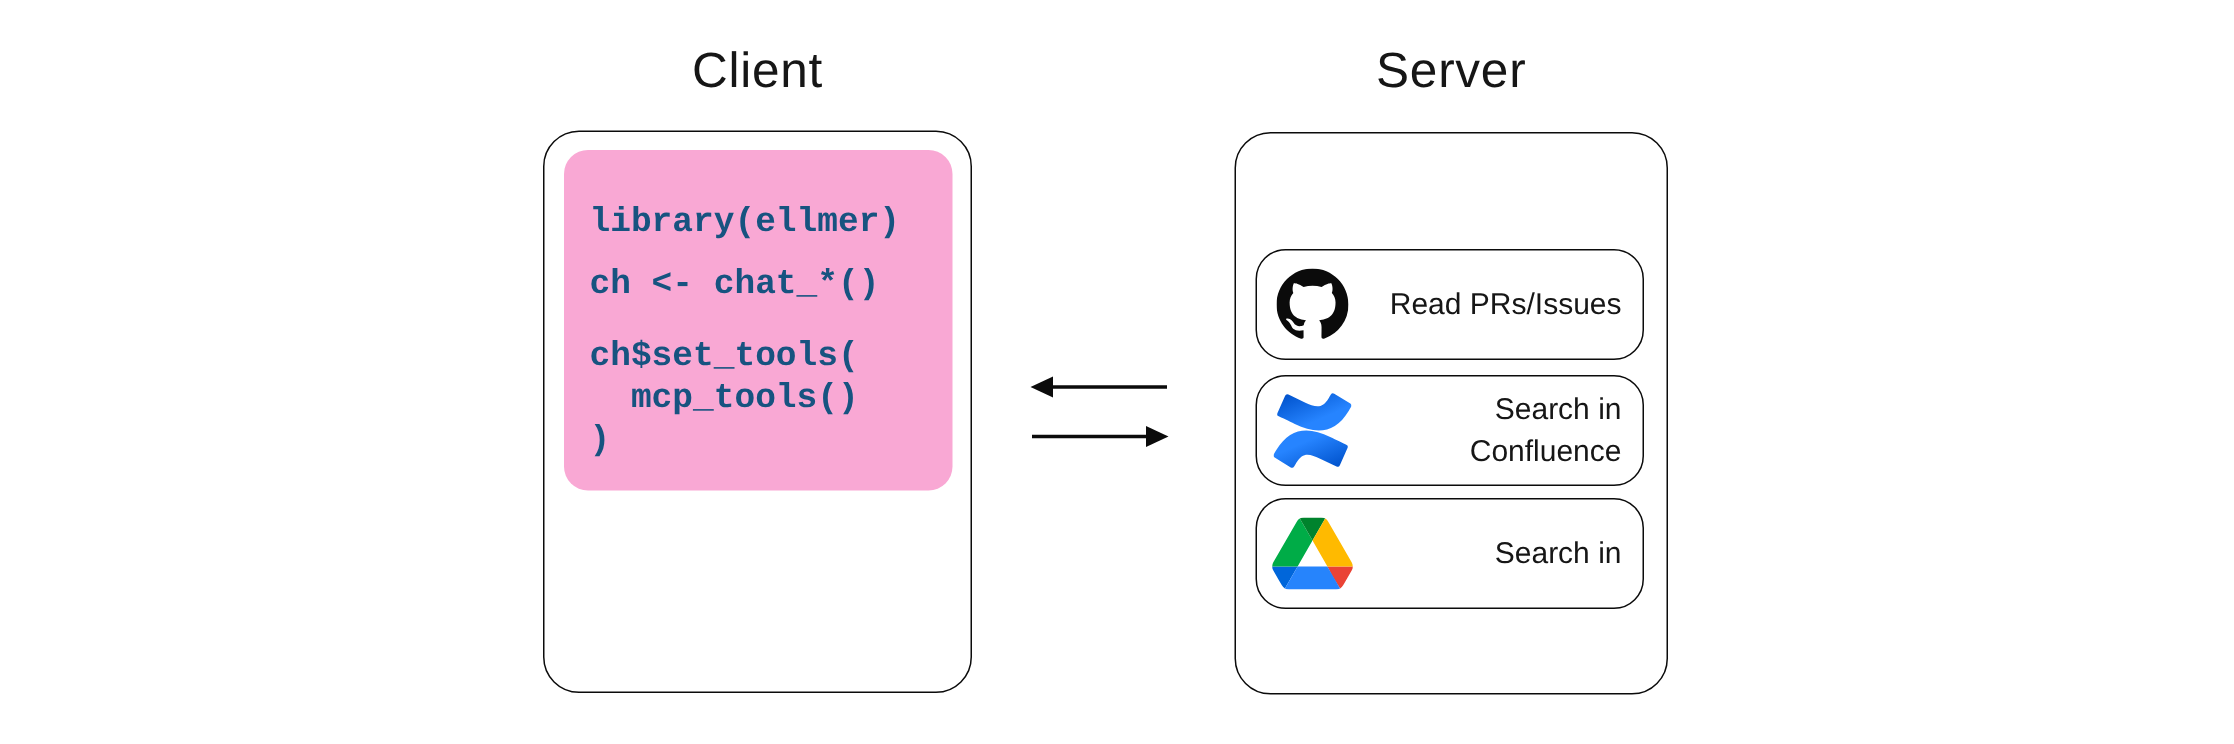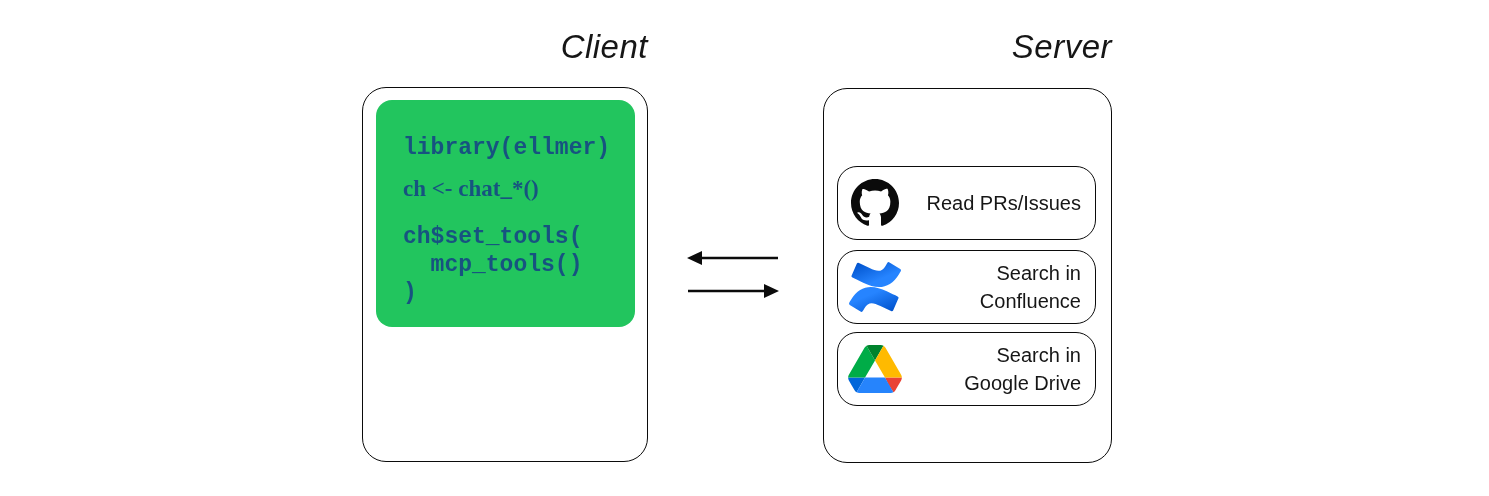--- a/index.html
+++ b/index.html
@@ -10,45 +10,45 @@
     color: #161616;
     position: relative;
     overflow: hidden;
   }
   .stage { position: absolute; inset: 0; }
 
   
   .col-title {
     position: absolute; top: 28px;
     font-size: 33px; font-weight: 500; letter-spacing: 0.5px;
-    text-align: right; color: #161616; font-style: italic;
+    text-align: center; color: #161616;
   }
   .client-title { left: 362px; width: 286px; }
   .server-title { left: 823px; width: 289px; }
 
   
   .client-box {
     position: absolute; left: 362px; top: 87px;
     width: 286px; height: 375px;
     border: 1.5px solid #0b0b0b; border-radius: 24px;
     background: #ffffff; box-sizing: border-box;
   }
   .code-block {
     position: absolute; left: 13px; top: 12px;
     width: 259px; height: 227px;
-    background: #22c55e; border-radius: 16px;
+    background: #f9a8d4; border-radius: 16px;
     box-sizing: border-box;
-    padding: 34px 0 0 27px;
+    padding: 34px 0 0 17px;
   }
   .code-line {
     font-family: "Liberation Mono", monospace;
     font-weight: 700; font-size: 23px; line-height: 28px;
     color: #175380; white-space: pre;
   }
-  .gap-lg { margin-top: 13px; font-family: Liberation Serif, serif; }
+  .gap-lg { margin-top: 13px; }
   .gap-sm { margin-top: 20px; }
 
   
   .arrows-svg { position: absolute; left: 680px; top: 240px; }
 
   
   .server-box {
     position: absolute; left: 823px; top: 88px;
     width: 289px; height: 375px;
     border: 1.5px solid #0b0b0b; border-radius: 24px;
@@ -149,18 +149,17 @@
           <path fill="#0066da" d="m6.6 66.85 3.85 6.65c.8 1.4 1.95 2.5 3.3 3.3l13.75-23.8H0c0 1.55.4 3.1 1.2 4.5z"></path>
           <path fill="#00ac47" d="m43.65 25-13.75-23.8c-1.35.8-2.5 1.9-3.3 3.3l-25.4 44A9.06 9.06 0 0 0 0 53h27.5z"></path>
           <path fill="#ea4335" d="M73.55 76.8c1.35-.8 2.5-1.9 3.3-3.3l1.6-2.75 7.65-13.25c.8-1.4 1.2-2.95 1.2-4.5H59.79l5.85 11.5z"></path>
           <path fill="#00832d" d="M43.65 25 57.4 1.2c-1.35-.8-2.9-1.2-4.5-1.2H34.4c-1.6 0-3.15.45-4.5 1.2z"></path>
           <path fill="#2684fc" d="M59.8 53H27.5L13.75 76.8c1.35.8 2.9 1.2 4.5 1.2h50.8c1.6 0 3.15-.45 4.5-1.2z"></path>
           <path fill="#ffba00" d="m73.4 26.5-12.7-22c-.8-1.4-1.95-2.5-3.3-3.3L43.65 25 59.8 53h27.45c0-1.55-.4-3.1-1.2-4.5z"></path>
         </svg>
       </div>
       <div class="tool-label">
         <div>Search in</div>
-        <div>Google Drive</div>
       </div>
     </div>
   </div>
 
 </div>
 
 </body></html>

